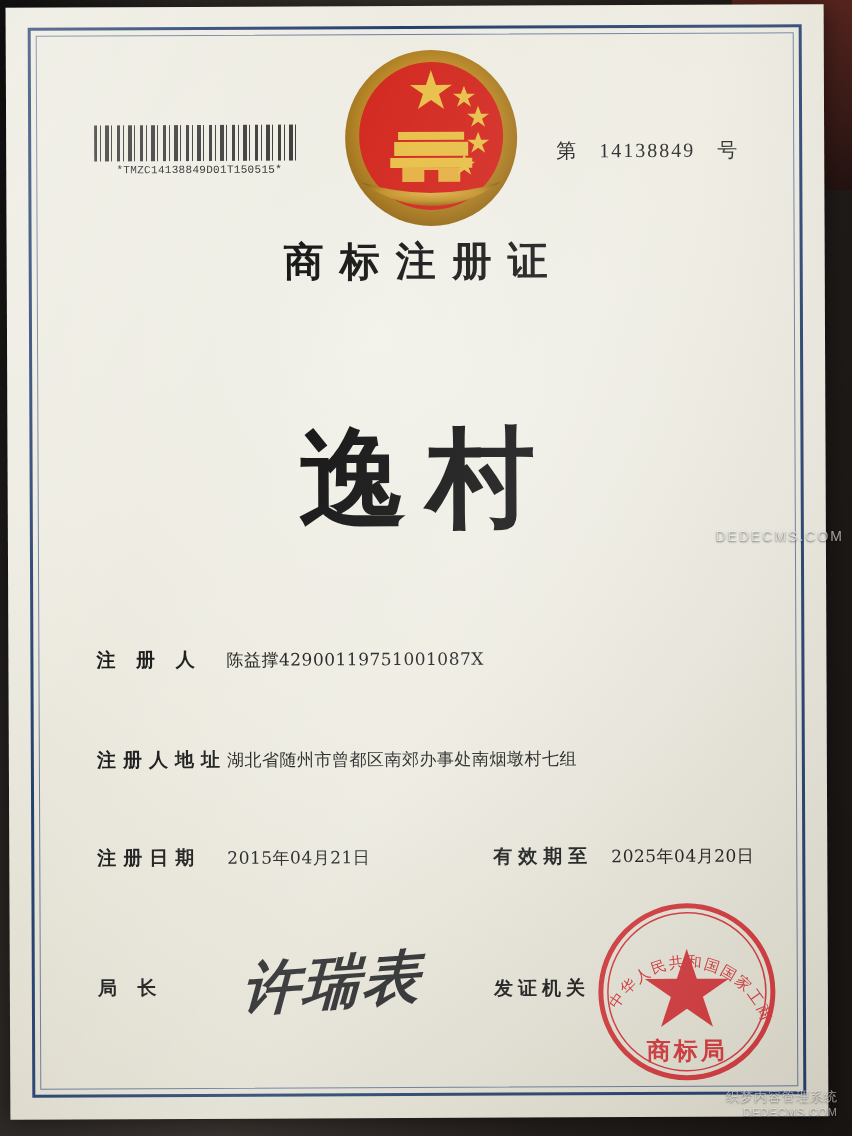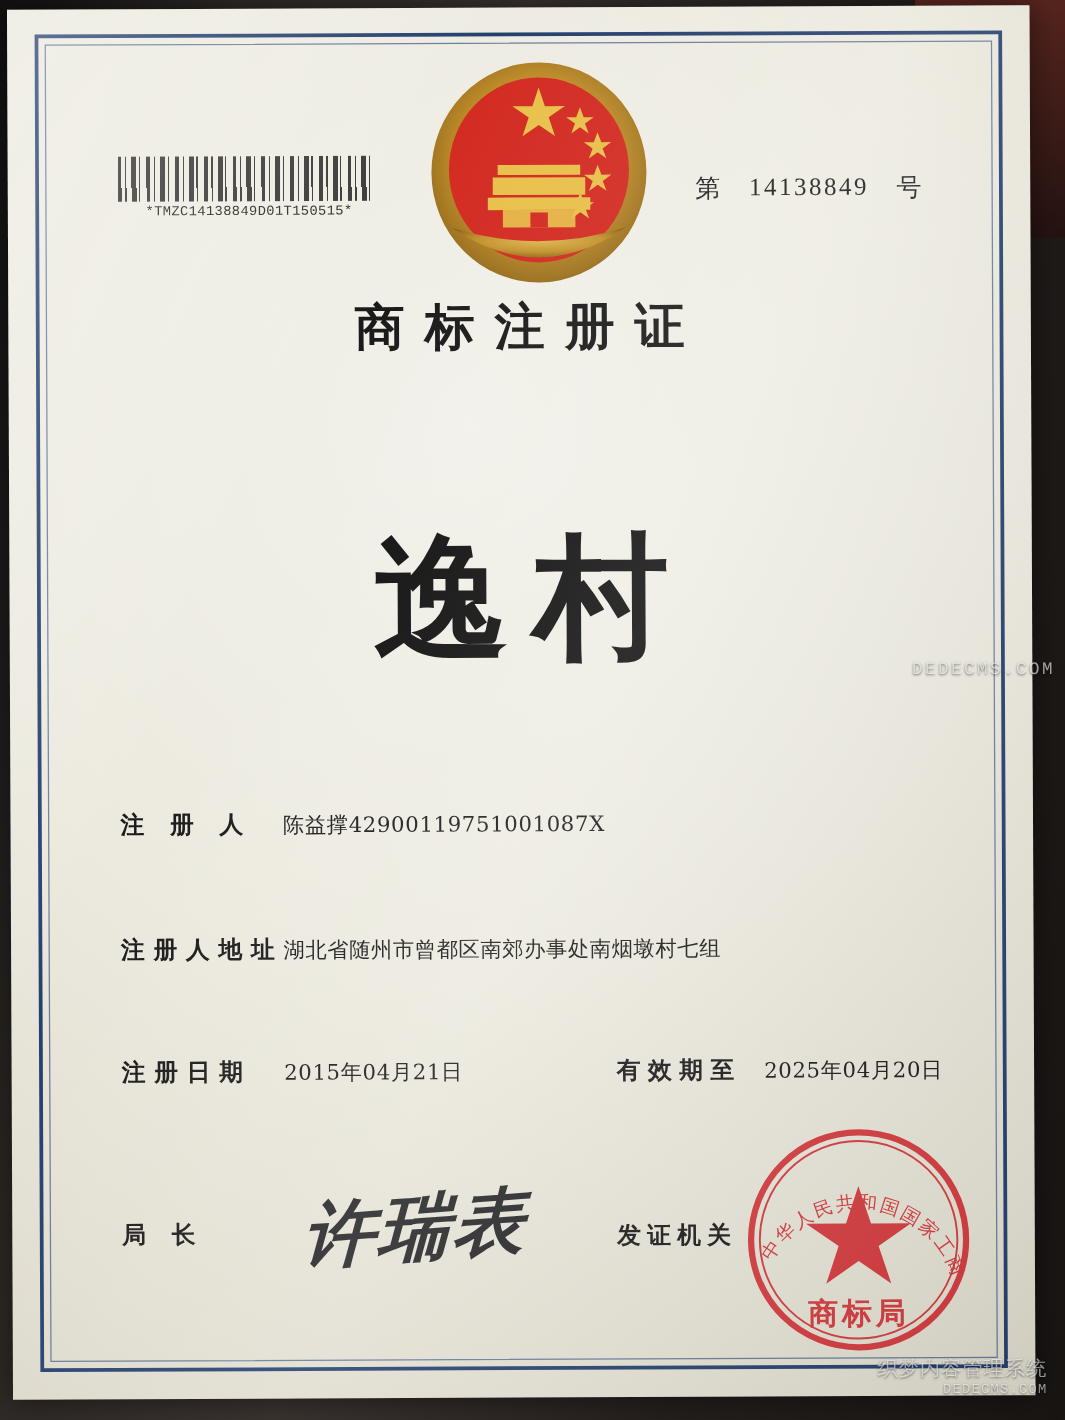--- a/index.html
+++ b/index.html
@@ -137,25 +137,25 @@
   .seal{
     position:absolute;left:586px;top:896px;width:182px;height:182px;
   }
   .seal svg{width:182px;height:182px;display:block;opacity:.86;}
 
   
   .wm{
     position:absolute;color:rgba(255,255,255,.55);
     font-size:13px;letter-spacing:1px;
     text-shadow:0 1px 2px rgba(0,0,0,.55);
-    font-family:Liberation Mono, monospace;
+    font-family:Liberation Sans, sans-serif;
   }
   .wm-right{right:8px;top:528px;font-size:14px;letter-spacing:2px;color:rgba(255,255,255,.6);}
   .wm-bottom{right:14px;bottom:18px;}
-  .wm-bottom .zh{font-size:16px;}
+  .wm-bottom .zh{font-size:13px;}
   .wm-bottom .en{font-size:11px;letter-spacing:1px;display:block;text-align:right;}
 </style>
 </head>
 <body>
 
 <div class="photo">
   <div class="desk"></div>
   <div class="desk-red"></div>
 
   <div class="sheet">

